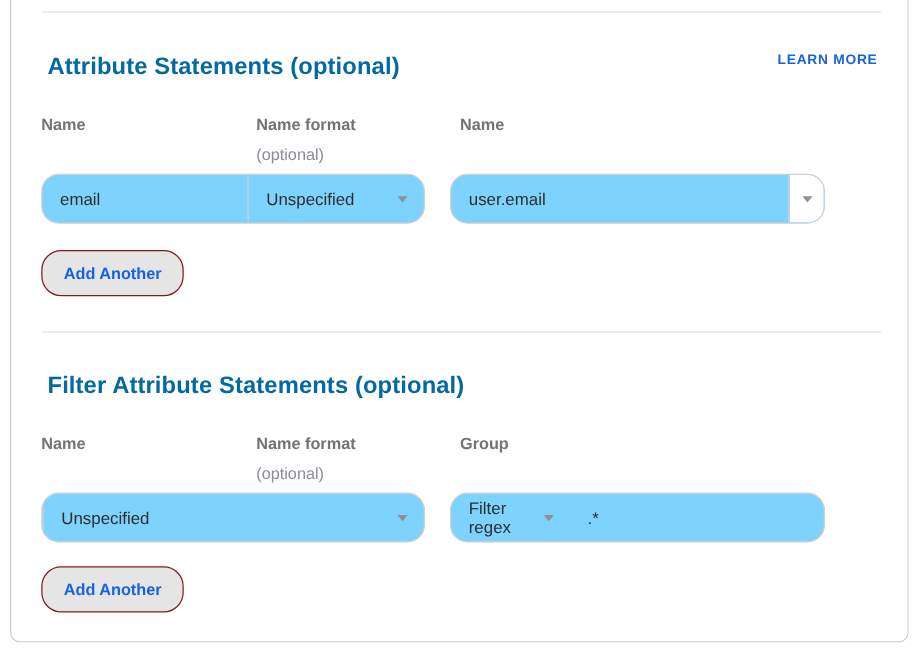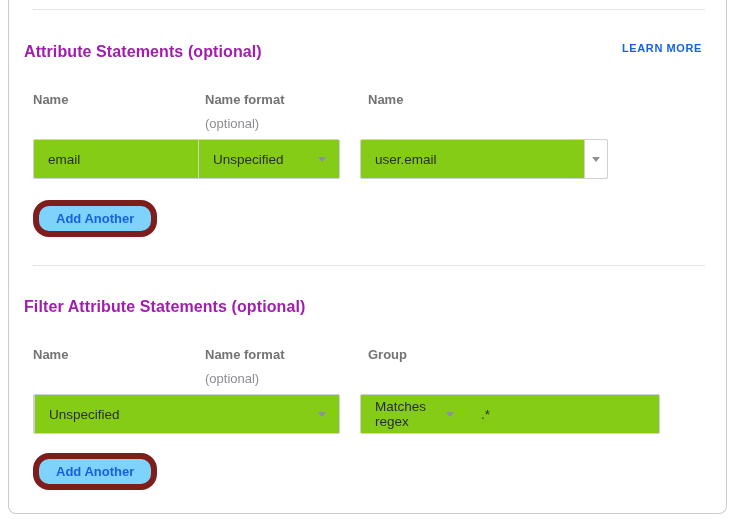--- a/index.html
+++ b/index.html
@@ -20,24 +20,24 @@
     border-top: none;
     border-radius: 0 0 8px 8px;
   }
   .divider {
     position: absolute;
     left: 33px; width: 672px; height: 1px;
     background: #e4e4e7;
   }
   .section-title {
     position: absolute;
-    left: 24px;
-    font-size: 16px;
+    left: 38px;
+    font-size: 19px;
     font-weight: bold;
-    color: #a21caf;
+    color: #0369a1;
     letter-spacing: 0.1px;
   }
   .learn-more {
     position: absolute;
     right: 35px; top: 42px;
     font-size: 11px;
     font-weight: bold;
     letter-spacing: 0.6px;
     color: #1662dd;
     text-decoration: none;
@@ -53,22 +53,22 @@
     position: absolute;
     font-size: 13px;
     color: #8c8c96;
     text-align: center;
   }
   .input-group {
     position: absolute;
     height: 40px;
     display: flex;
     border: 1px solid #cfcfd4;
-    border-radius: 2px;
-    background: #84cc16;
+    border-radius: 14px;
+    background: #7dd3fc;
     overflow: hidden;
   }
   .input-group input {
     border: none;
     outline: none;
     height: 100%;
     padding: 0 12px 0 14px;
     font-size: 13.5px;
     font-family: "Liberation Sans", "DejaVu Sans", sans-serif;
     color: #2c2c31;
@@ -77,21 +77,20 @@
   .seg-divider { border-left: 1px solid #cfcfd4; }
   .select-seg {
     display: flex;
     align-items: center;
     justify-content: space-between;
     padding: 0 13px 0 14px;
     font-size: 13.5px;
     color: #2c2c31;
     cursor: pointer;
     height: 100%;
-    gap: 10px;
   }
   .caret {
     width: 0; height: 0;
     border-left: 4px solid transparent;
     border-right: 4px solid transparent;
     border-top: 5px solid #8f8f98;
     margin-left: 10px;
   }
   .dropdown-btn {
     width: 28px;
@@ -99,22 +98,22 @@
     align-items: center;
     justify-content: center;
     cursor: pointer;
     background: #ffffff;
   }
   .add-btn {
     position: absolute;
     left: 33px;
     height: 37px;
     padding: 0 17px;
-    background: #7dd3fc;
-    border: 6px solid #7f1d1d;
+    background: #e5e5e5;
+    border: 1px solid #7f1d1d;
     border-radius: 16px;
     color: #1662dd;
     font-size: 13px;
     font-weight: bold;
     font-family: "Liberation Sans", "DejaVu Sans", sans-serif;
     cursor: pointer;
   }
 </style>
 </head>
 <body>
@@ -133,21 +132,21 @@
 <div class="col-label" style="left:368px; top:92px">Name</div>
 
 <div class="input-group" style="left:33px; top:139px; width:307px">
   <input style="width: 164px;" value="email">
   <div class="select-seg seg-divider" style="flex:1">
     <span>Unspecified</span>
     <span class="caret"></span>
   </div>
 </div>
 
-<div class="input-group" style="left:360px; top:139px; width:248px">
+<div class="input-group" style="left:360px; top:139px; width:300px">
   <input style="width: 271px;" value="user.email">
   <div class="dropdown-btn seg-divider">
     <span class="caret" style="margin-left:0"></span>
   </div>
 </div>
 
 <button class="add-btn" style="top:200px">Add Another</button>
 
 <div class="divider" style="top:265px"></div>
 
@@ -160,19 +159,19 @@
 
 <div class="input-group" style="left:33px; top:394px; width:307px">
   <div class="select-seg seg-divider" style="flex:1">
     <span>Unspecified</span>
     <span class="caret"></span>
   </div>
 </div>
 
 <div class="input-group" style="left:360px; top:394px; width:300px">
   <div class="select-seg" style="width:145px">
-    <span>Matches regex</span>
+    <span>Filter regex</span>
     <span class="caret"></span>
   </div>
   <input class="seg-divider" style="flex: 1 1 0%;" value=".*">
 </div>
 
 <button class="add-btn" style="top:453px">Add Another</button>
 
 </body></html>

